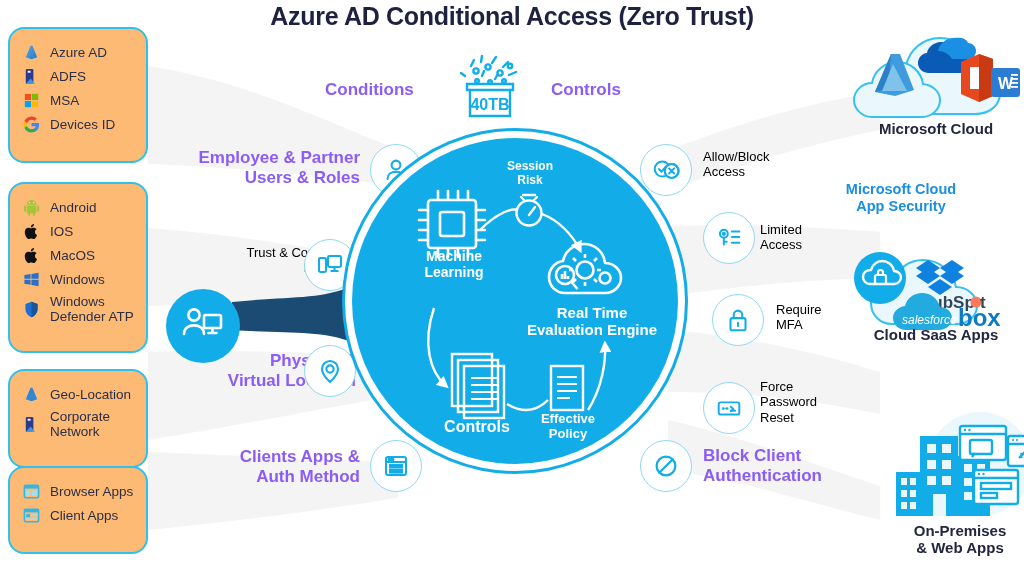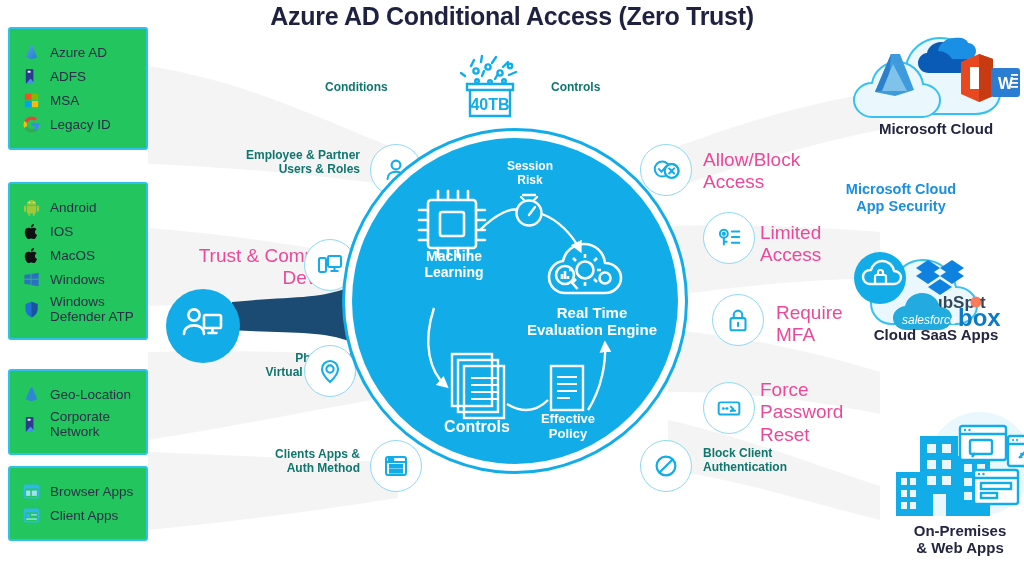--- a/index.html
+++ b/index.html
@@ -13,41 +13,41 @@
   #bg { position:absolute; left:0; top:0; width:1024px; height:566px; }
 
   
   .title {
     position:absolute; left:0; top:2px; width:1024px; text-align:center;
     font-size:25px; font-weight:bold; color:#1e2240; letter-spacing:-0.3px;
   }
 
   
   .card {
-    position:absolute; background:#22c55e; border:2px solid #2fc0ee;
-    border-radius:3px; padding:9px 12px 9px 12px;
+    position:absolute; background:#fdba74; border:2px solid #2fc0ee;
+    border-radius:16px; padding:9px 12px 22px 12px;
   }
   .card .row {
     display:flex; align-items:center; gap:9px; margin:5px 0;
     font-size:13.5px; color:#2b2f46; line-height:1.12;
   }
   .card .row .ic { width:19px; height:19px; flex:0 0 19px; display:block; }
   .card .row .tx { white-space:pre-line; }
 
   #card-identity { left:8px;  top:27px;  width:140px; }
   #card-devices  { left:8px;  top:182px; width:140px; }
   #card-network  { left:8px;  top:369px; width:140px; }
   #card-apps     { left:8px;  top:466px; width:140px; }
 
   
   .flabel {
-    position:absolute; font-size:19px; color:#ec4899; line-height:1.18;
+    position:absolute; font-size:13px; color:#000000; line-height:1.18;
   }
   .flabel.right { text-align:right; }
-  .flabel.dark  { color:#0f766e; font-weight:bold; font-size:12px; }
+  .flabel.dark  { color:#8b5cf6; font-weight:bold; font-size:17px; }
 
   
   .node {
     position:absolute; width:52px; height:52px; border-radius:50%;
     background:#ffffff; border:1.6px solid #8fd9f4;
     display:flex; align-items:center; justify-content:center;
   }
   .node svg { width:30px; height:30px; display:block; }
 
   
@@ -178,21 +178,21 @@
           </svg></span>
       <span class="tx">MSA</span>
     </div>
     <div class="row">
       <span class="ic"><svg viewBox="0 0 20 20">
             <path d="M18 10.2c0-.6-.05-1.2-.16-1.7H10v3.3h4.5a3.9 3.9 0 0 1-1.7 2.5v2.1h2.7c1.6-1.5 2.5-3.6 2.5-6.2z" fill="#4285F4"></path>
             <path d="M10 18.5c2.3 0 4.2-.76 5.5-2.1l-2.7-2.1c-.75.5-1.7.8-2.8.8-2.2 0-4-1.5-4.7-3.5H2.5v2.2A8.5 8.5 0 0 0 10 18.5z" fill="#34A853"></path>
             <path d="M5.3 11.6a5.1 5.1 0 0 1 0-3.2V6.2H2.5a8.5 8.5 0 0 0 0 7.6z" fill="#FBBC05"></path>
             <path d="M10 4.9c1.25 0 2.4.43 3.3 1.28l2.4-2.4A8.5 8.5 0 0 0 2.5 6.2l2.8 2.2C6 6.4 7.8 4.9 10 4.9z" fill="#EA4335"></path>
           </svg></span>
-      <span class="tx">Legacy ID</span>
+      <span class="tx">Devices ID</span>
     </div>
   </div>
 
   <div class="card" id="card-devices">
     <div class="row">
       <span class="ic"><svg viewBox="0 0 20 20">
             <path d="M5 8h10v7a1.2 1.2 0 0 1-1.2 1.2H6.2A1.2 1.2 0 0 1 5 15z" fill="#A4C639"></path>
             <rect x="2" y="8" width="2.2" height="6.5" rx="1.1" fill="#A4C639"></rect>
             <rect x="15.8" y="8" width="2.2" height="6.5" rx="1.1" fill="#A4C639"></rect>
             <path d="M5 7a5 5 0 0 1 10 0z" fill="#A4C639"></path>

